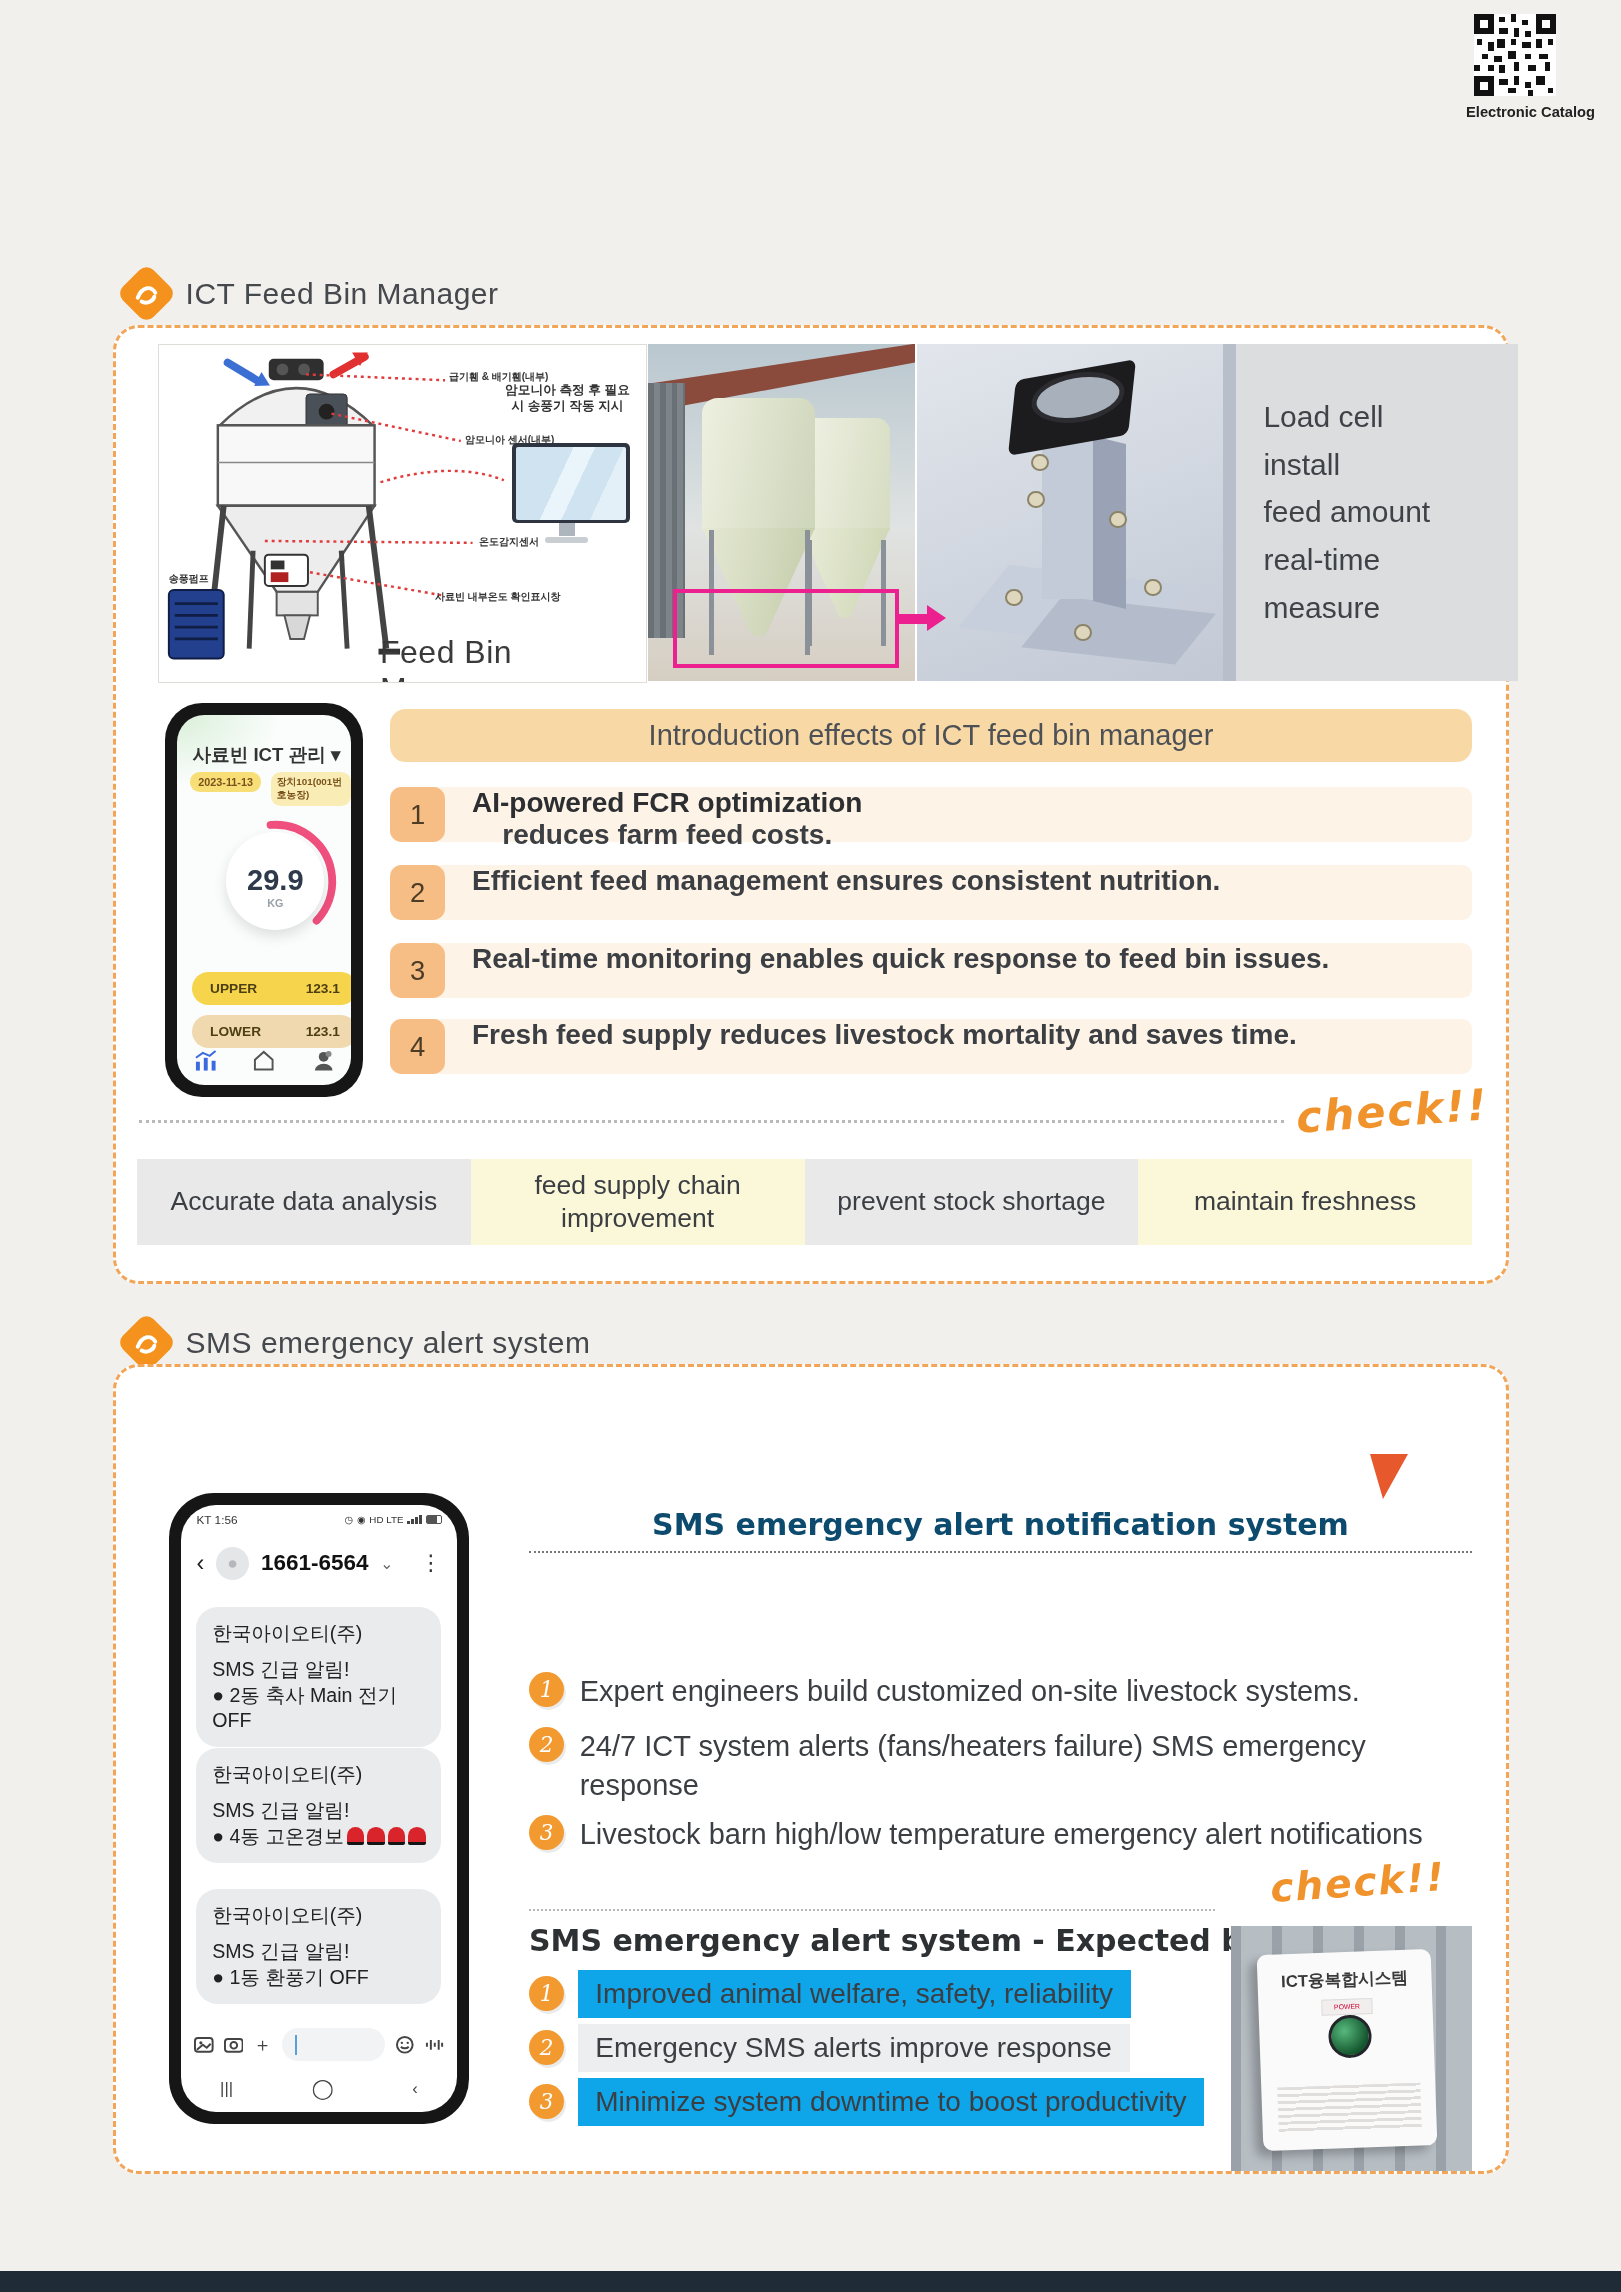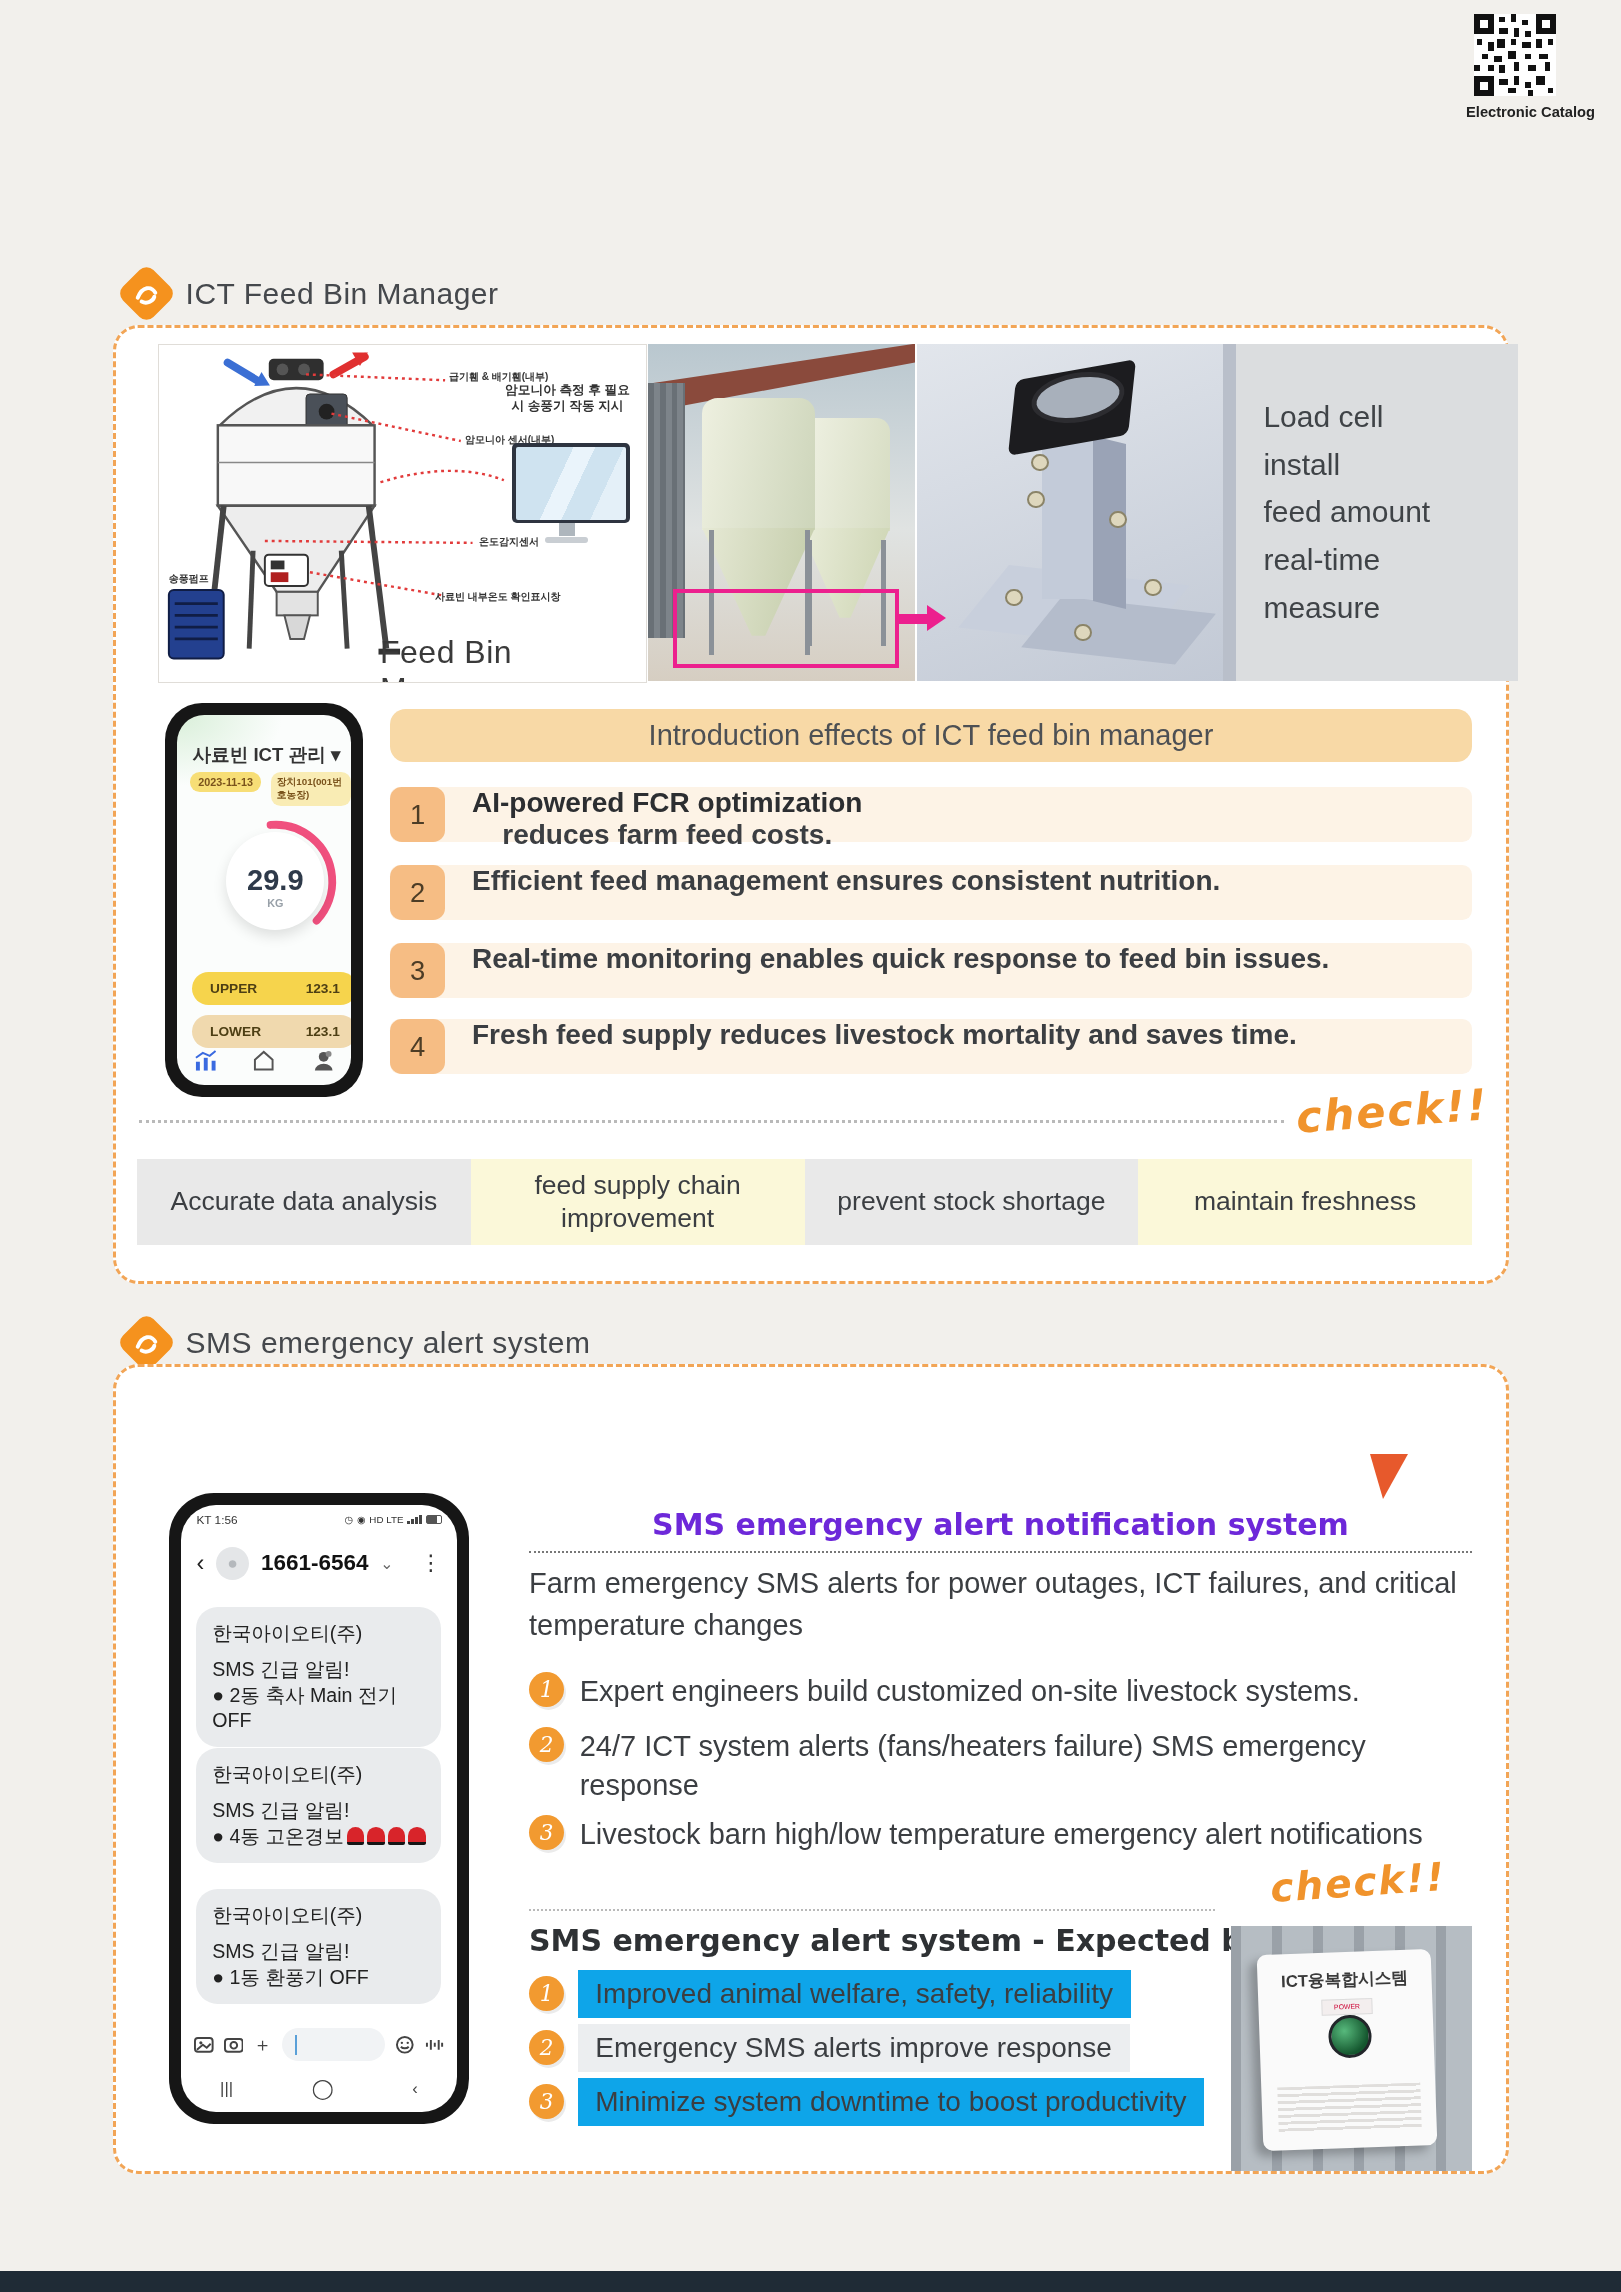--- a/index.html
+++ b/index.html
@@ -120,21 +120,21 @@
   .boxrow{position:absolute;left:137px;top:1159px;width:1335px;height:86px;display:flex;}
   .bbox{flex:1;display:flex;align-items:center;justify-content:center;text-align:center;
       font-size:26.5px;color:#3b3e42;line-height:1.25;padding:0 29px;box-sizing:border-box;}
   .bbox.g{background:#e9e9e9;} .bbox.y{background:#fbf8d9;}
   
   .banner{position:absolute;left:169px;top:1395px;width:1257px;height:63px;background:#e7592c;border-radius:31px;
       display:flex;align-items:center;justify-content:center;color:#fff;font-weight:800;font-size:34px;
       font-family:"DejaVu Sans", sans-serif;}
   .banner-tail{position:absolute;left:1370px;top:1454px;width:0;height:0;border-top:45px solid #e7592c;
       border-left:13.7px solid transparent;border-right:25.5px solid transparent;}
-  .notif-title{position:absolute;left:529px;top:1507px;width:943px;text-align:center;font-size:30px;font-weight:bold;color:#6d28d9;
+  .notif-title{position:absolute;left:529px;top:1507px;width:943px;text-align:center;font-size:30px;font-weight:bold;color:#0c4a6e;
       font-family:"DejaVu Sans", sans-serif;}
   .dotline2{position:absolute;border-top:2.9px dotted #777;}
   .intro{position:absolute;left:529px;top:1562px;width:941px;font-size:29px;color:#3b3e42;line-height:1.45;}
   .step{position:absolute;left:529px;display:flex;gap:15.7px;}
   .step .circ{flex:0 0 35px;width:35px;height:35px;border-radius:50%;background:#f29a30;color:#fff;
       display:flex;align-items:center;justify-content:center;font-size:21.6px;font-style:italic;
       font-family:"DejaVu Serif", serif;box-shadow:2px 2.9px 0 rgba(0,0,0,.08);}
   .step .stext{font-size:29px;color:#3b3e42;line-height:1.35;width:882px;}
   .ben-header{position:absolute;left:529px;top:1923px;font-size:30px;font-weight:bold;color:#2e3134;
       font-family:"DejaVu Sans", sans-serif;}
@@ -496,21 +496,20 @@
       <div class="p2-nav">
         <span>|||</span>
         <span style="font-size:19.6px;">◯</span>
         <span>‹</span>
       </div>
     </div>
   </div>
 
   <div class="notif-title">SMS emergency alert notification system</div>
   <div class="dotline2" style="left:529px;top:1551px;width:943px;"></div>
-  <div class="intro">Farm emergency SMS alerts for power outages, ICT failures, and critical temperature changes</div>
 
   <div class="step" style="top:1672px;">
     <div class="circ">1</div>
     <div class="stext">Expert engineers build customized on-site livestock systems.</div>
   </div>
   <div class="step" style="top:1727px;">
     <div class="circ">2</div>
     <div class="stext">24/7 ICT system alerts (fans/heaters failure)  SMS emergency response</div>
   </div>
   <div class="step" style="top:1815px;">

